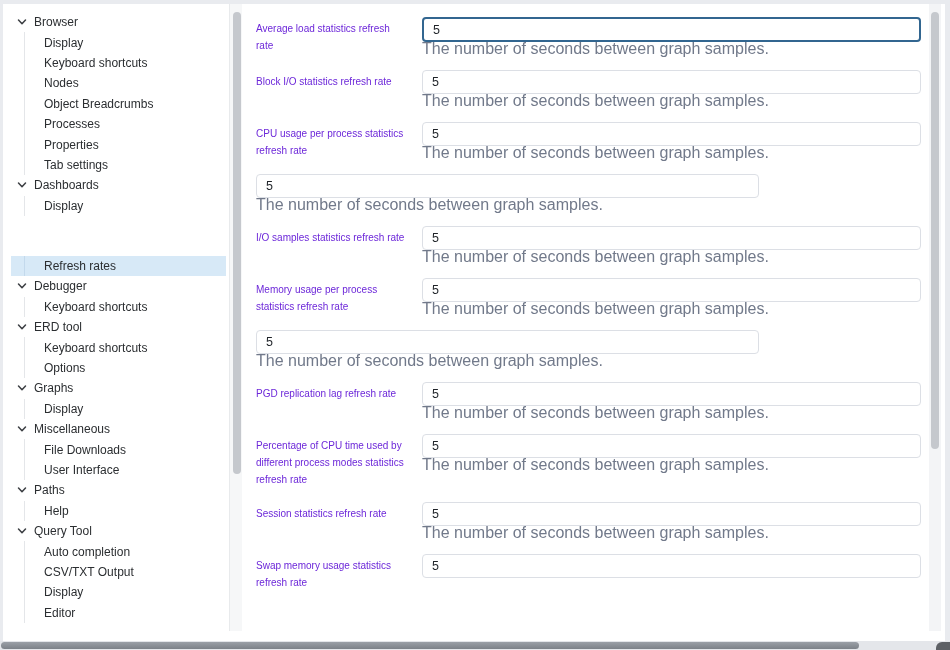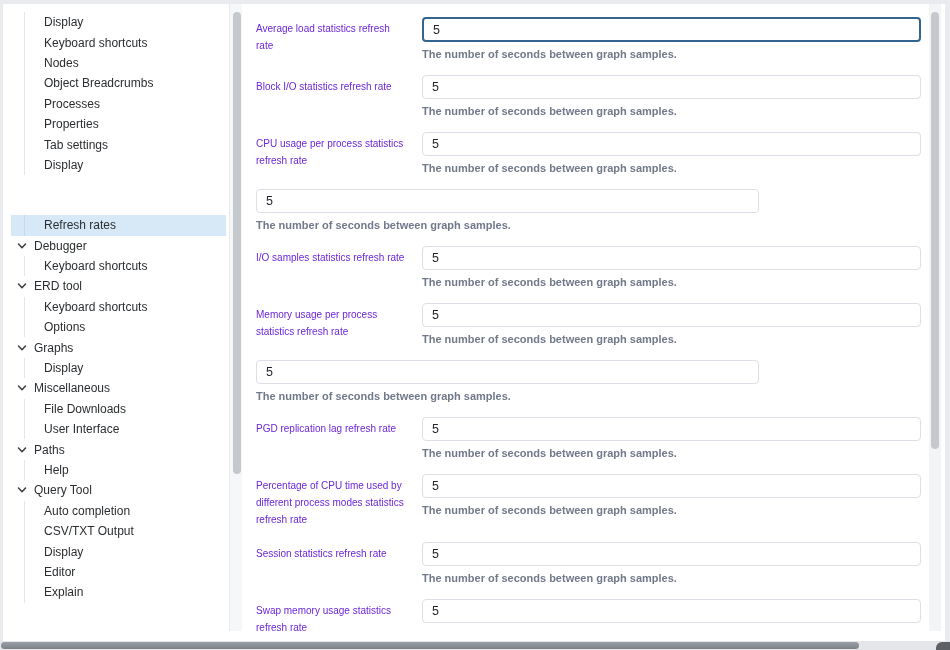--- a/index.html
+++ b/index.html
@@ -67,21 +67,21 @@
     display:block; width:503px; max-width:100%; height:24px;
     border:1px solid #dcdfe5; border-radius:4px;
     padding:0 9px; font-size:12.5px; color:#1f2328;
     font-family:"Liberation Sans", sans-serif;
     background:#fff; outline:none;
   }
   .pref-input.focused {
     border:2px solid #326690; height:25px;
   }
   .pref-help {
-    margin-top:5px; font-size:11px; color:#71798a; line-height:14px;font-weight:bold;
+    font-size:16px; color:#71798a; line-height:14px;
   }
 
   .content-scrollbar-track {
     position:absolute; right:4px; top:0; bottom:10px; width:12px;
     background:#f3f4f6;
   }
   .content-scrollbar-thumb {
     position:absolute; left:2px; top:8px; width:8px; height:437px;
     background:#c5c8cd; border-radius:4px;
   }
@@ -100,40 +100,56 @@
     position:absolute; right:0; bottom:0; width:14px; height:8px;
     background:#45484d; border-radius:6px 0 0 0; opacity:.85;
   }
 </style>
 </head>
 <body>
 
 <div class="dialog">
 
   <nav class="tree-panel" id="tree">
+      <div class="tree-item group">
+    <span class="chev">
+      <svg width="10" height="10" viewBox="0 0 10 10">
+        <polyline points="1.5,3 5,6.8 8.5,3" fill="none" stroke="#3c3f43" stroke-width="1.5" stroke-linecap="round" stroke-linejoin="round"></polyline>
+      </svg>
+    </span>
+    <span class="tree-label">Browser</span>
+  </div>
       <div class="tree-item child">
     <span class="tree-label">Display</span>
   </div>
       <div class="tree-item child">
     <span class="tree-label">Keyboard shortcuts</span>
   </div>
       <div class="tree-item child">
     <span class="tree-label">Nodes</span>
   </div>
       <div class="tree-item child">
     <span class="tree-label">Object Breadcrumbs</span>
   </div>
       <div class="tree-item child">
     <span class="tree-label">Processes</span>
   </div>
       <div class="tree-item child">
     <span class="tree-label">Properties</span>
   </div>
       <div class="tree-item child">
     <span class="tree-label">Tab settings</span>
+  </div>
+      <div class="tree-item group">
+    <span class="chev">
+      <svg width="10" height="10" viewBox="0 0 10 10">
+        <polyline points="1.5,3 5,6.8 8.5,3" fill="none" stroke="#3c3f43" stroke-width="1.5" stroke-linecap="round" stroke-linejoin="round"></polyline>
+      </svg>
+    </span>
+    <span class="tree-label">Dashboards</span>
   </div>
       <div class="tree-item child">
     <span class="tree-label">Display</span>
   </div>
       <div class="tree-item child selected">
     <span class="tree-label">Refresh rates</span>
   </div>
       <div class="tree-item group">
     <span class="chev">
       <svg width="10" height="10" viewBox="0 0 10 10">
@@ -207,23 +223,20 @@
     <span class="tree-label">Auto completion</span>
   </div>
       <div class="tree-item child">
     <span class="tree-label">CSV/TXT Output</span>
   </div>
       <div class="tree-item child">
     <span class="tree-label">Display</span>
   </div>
       <div class="tree-item child">
     <span class="tree-label">Editor</span>
-  </div>
-      <div class="tree-item child">
-    <span class="tree-label">Explain</span>
   </div>
     </nav>
 
   <div class="tree-scrollbar-track">
     <div class="tree-scrollbar-thumb"></div>
   </div>
 
   <section class="content-panel" id="rows">
       <div class="pref-row">
     <div class="pref-label">Average load statistics refresh rate</div>

